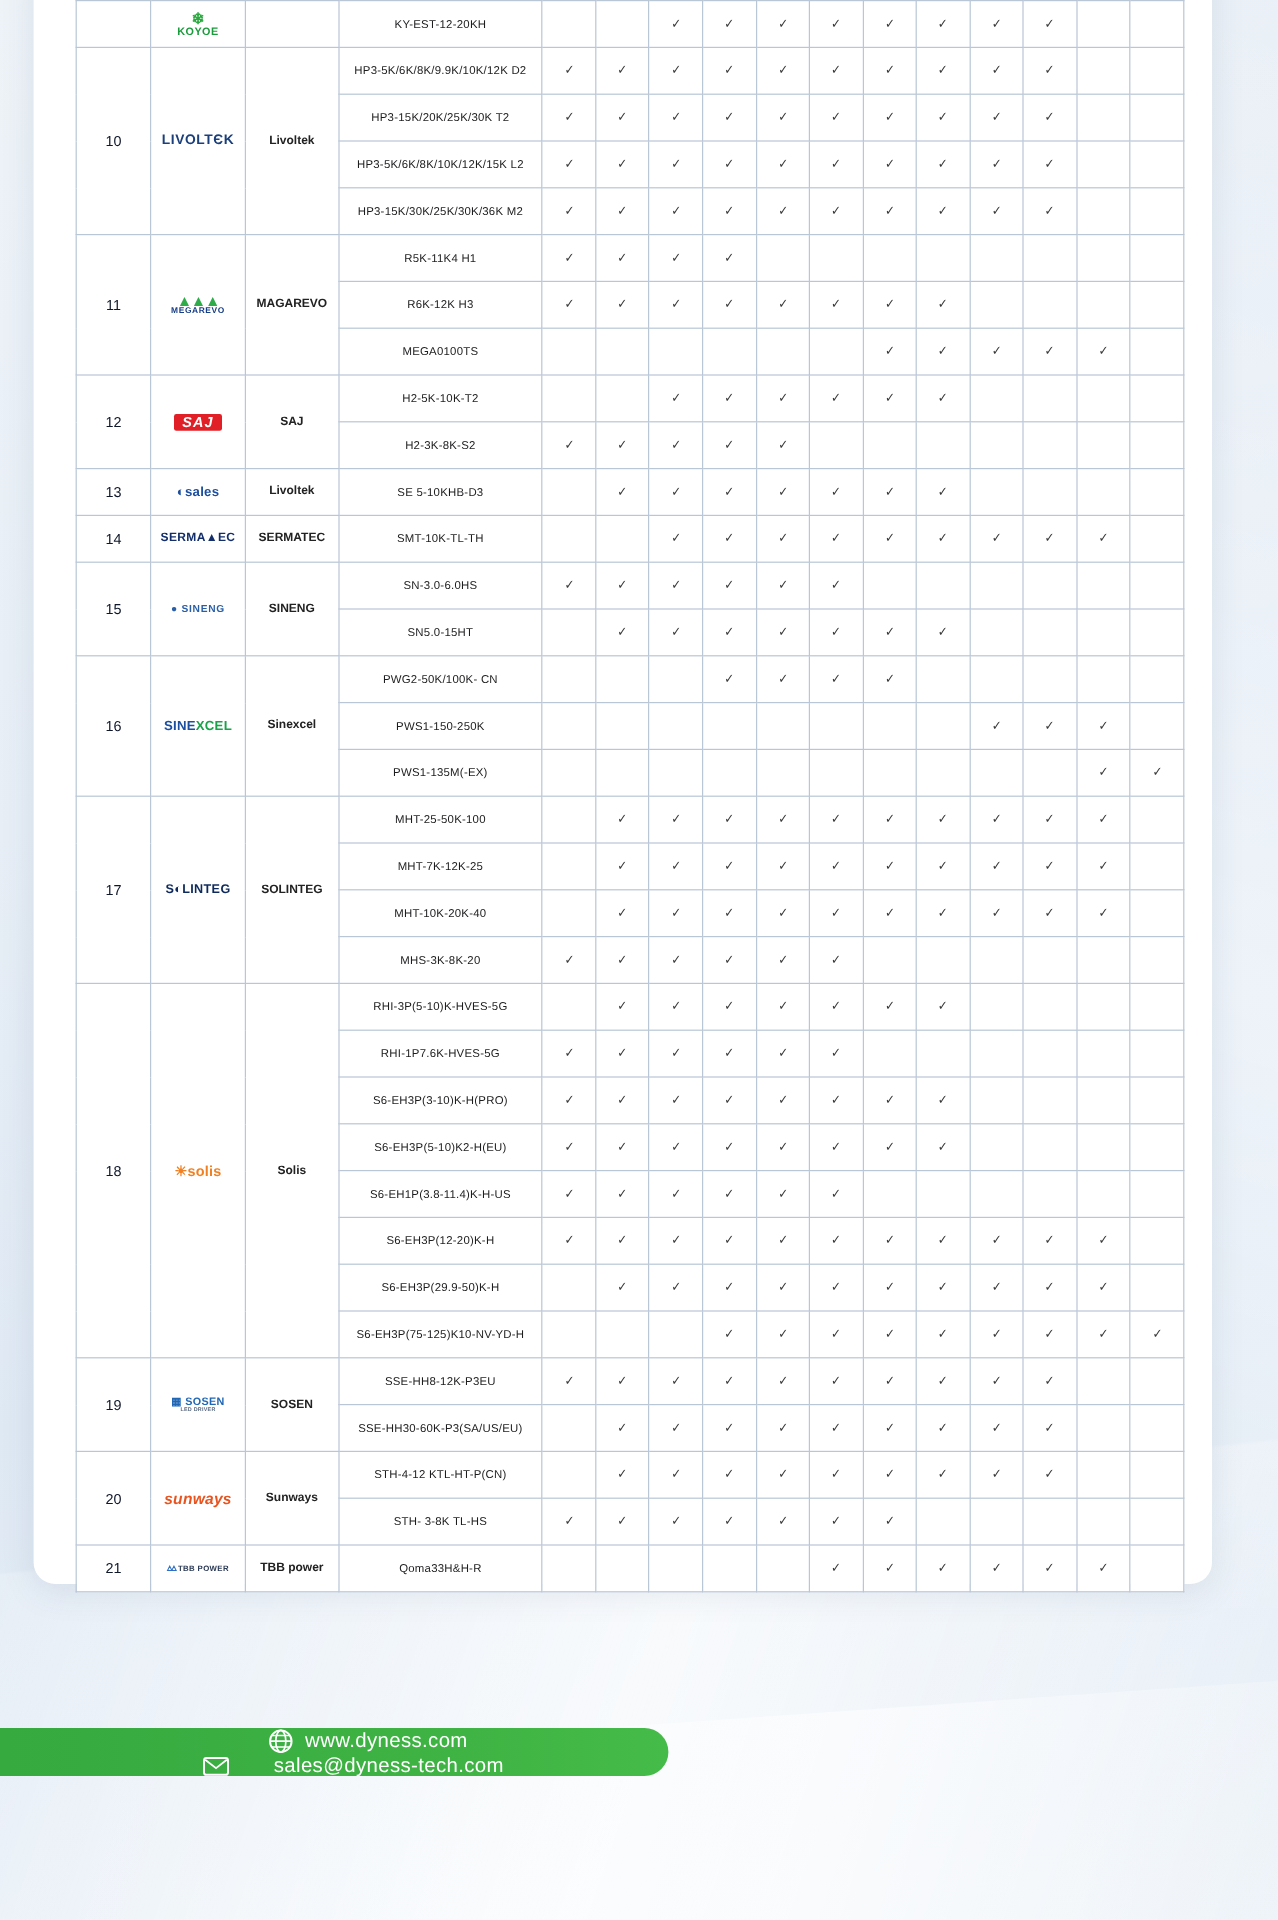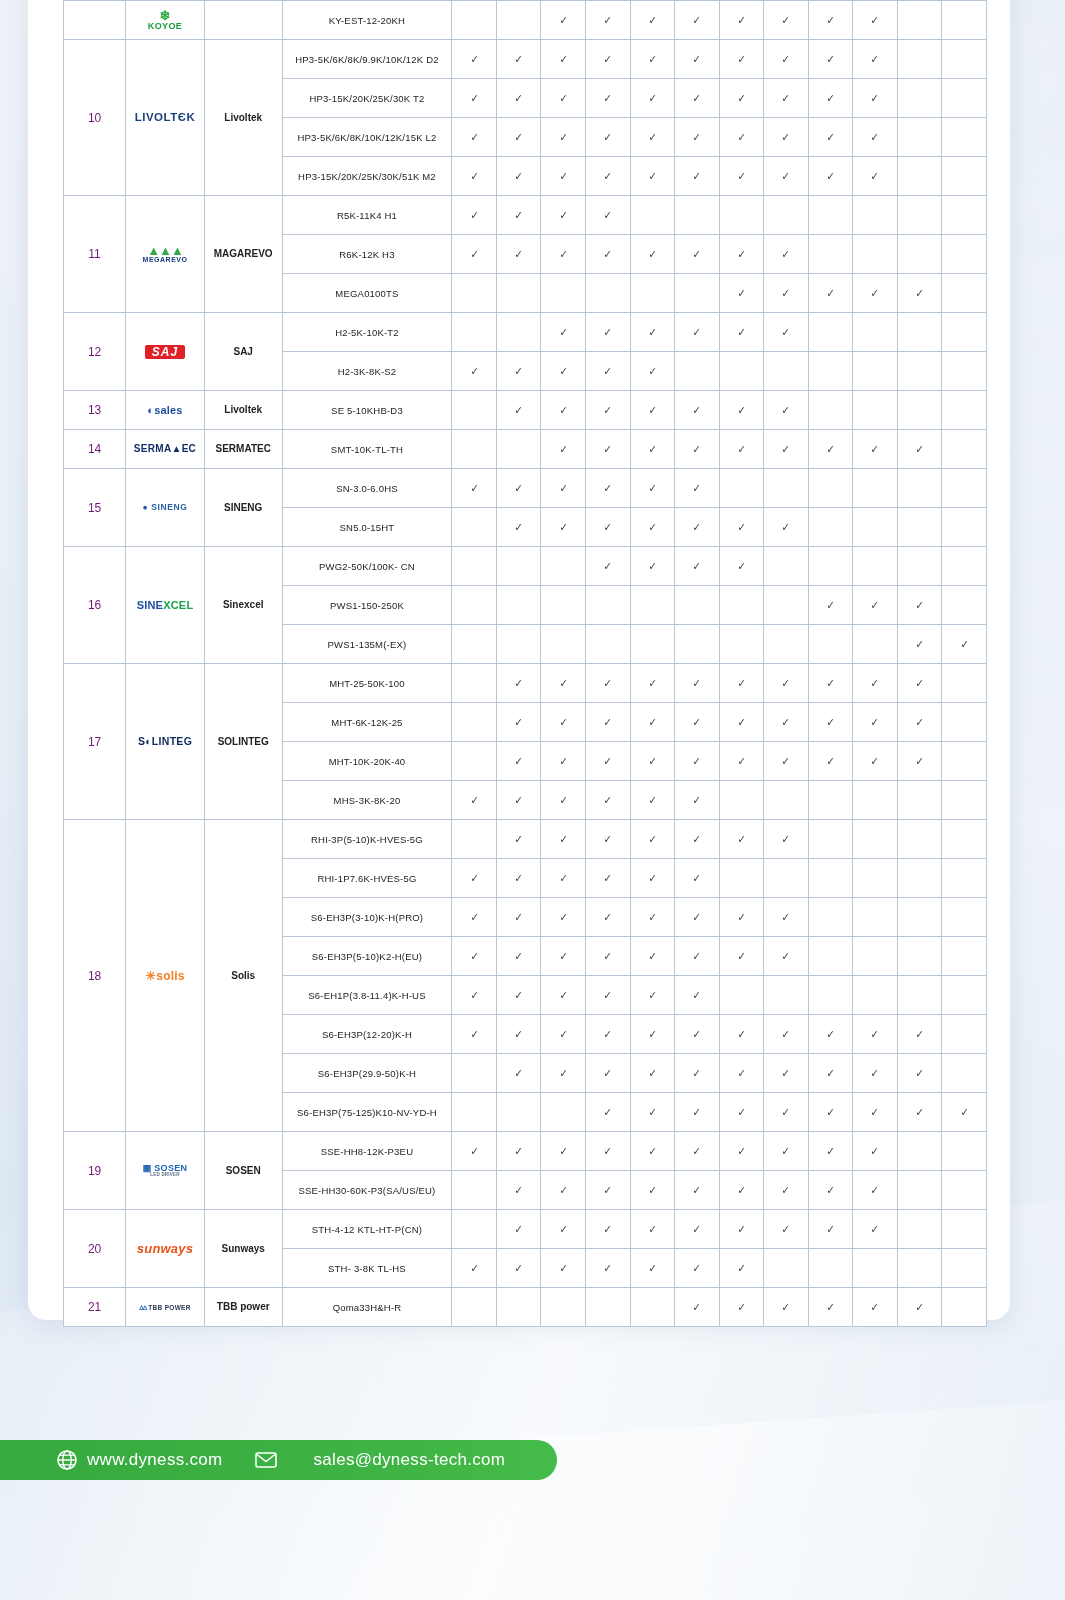--- a/index.html
+++ b/index.html
@@ -79,21 +79,21 @@
     border: 1px solid #b9c6d6;
     text-align: center;
     vertical-align: middle;
     padding: 0;
     height: 38px;
     background: #ffffff;
   }
   td.idx {
     width: 59px;
     font-size: 12px;
-    color: #701a75;
+    color: #0f172a;
   }
   td.logo {
     width: 75px;
     padding: 2px 3px;
   }
   td.brand {
     width: 74px;
     font-size: 10px;
     font-weight: bold;
     color: #222;
@@ -157,20 +157,21 @@
     position: absolute;
     left: 0;
     top: 1440px;
     width: 557px;
     height: 40px;
     background: linear-gradient(90deg, #36a93f 0%, #3fb444 70%, #45bb49 100%);
     display: flex;
     align-items: center;
     border-top-right-radius: 20px;
     border-bottom-right-radius: 20px;
+    flex-direction: column;
   }
   .footer-item {
     display: flex;
     align-items: center;
     color: #ffffff;
     font-size: 17px;
     letter-spacing: 0.3px;
   }
   .footer-item .ficon {
     margin-right: 9px;
@@ -261,21 +262,21 @@
           <td class="cell"><span class="chk">✓</span></td>
           <td class="cell"><span class="chk">✓</span></td>
           <td class="cell"><span class="chk">✓</span></td>
           <td class="cell"><span class="chk">✓</span></td>
           <td class="cell"><span class="chk">✓</span></td>
           <td class="cell"><span class="chk">✓</span></td>
           <td class="cell"></td>
           <td class="cell"></td>
         </tr>
         <tr>
-          <td class="model">HP3-15K/20K/25K/30K/51K M2</td>
+          <td class="model">HP3-15K/30K/25K/30K/36K M2</td>
           <td class="cell"><span class="chk">✓</span></td>
           <td class="cell"><span class="chk">✓</span></td>
           <td class="cell"><span class="chk">✓</span></td>
           <td class="cell"><span class="chk">✓</span></td>
           <td class="cell"><span class="chk">✓</span></td>
           <td class="cell"><span class="chk">✓</span></td>
           <td class="cell"><span class="chk">✓</span></td>
           <td class="cell"><span class="chk">✓</span></td>
           <td class="cell"><span class="chk">✓</span></td>
           <td class="cell"><span class="chk">✓</span></td>
@@ -520,21 +521,21 @@
           <td class="cell"><span class="chk">✓</span></td>
           <td class="cell"><span class="chk">✓</span></td>
           <td class="cell"><span class="chk">✓</span></td>
           <td class="cell"><span class="chk">✓</span></td>
           <td class="cell"><span class="chk">✓</span></td>
           <td class="cell"><span class="chk">✓</span></td>
           <td class="cell"><span class="chk">✓</span></td>
           <td class="cell"></td>
         </tr>
         <tr>
-          <td class="model">MHT-6K-12K-25</td>
+          <td class="model">MHT-7K-12K-25</td>
           <td class="cell"></td>
           <td class="cell"><span class="chk">✓</span></td>
           <td class="cell"><span class="chk">✓</span></td>
           <td class="cell"><span class="chk">✓</span></td>
           <td class="cell"><span class="chk">✓</span></td>
           <td class="cell"><span class="chk">✓</span></td>
           <td class="cell"><span class="chk">✓</span></td>
           <td class="cell"><span class="chk">✓</span></td>
           <td class="cell"><span class="chk">✓</span></td>
           <td class="cell"><span class="chk">✓</span></td>

